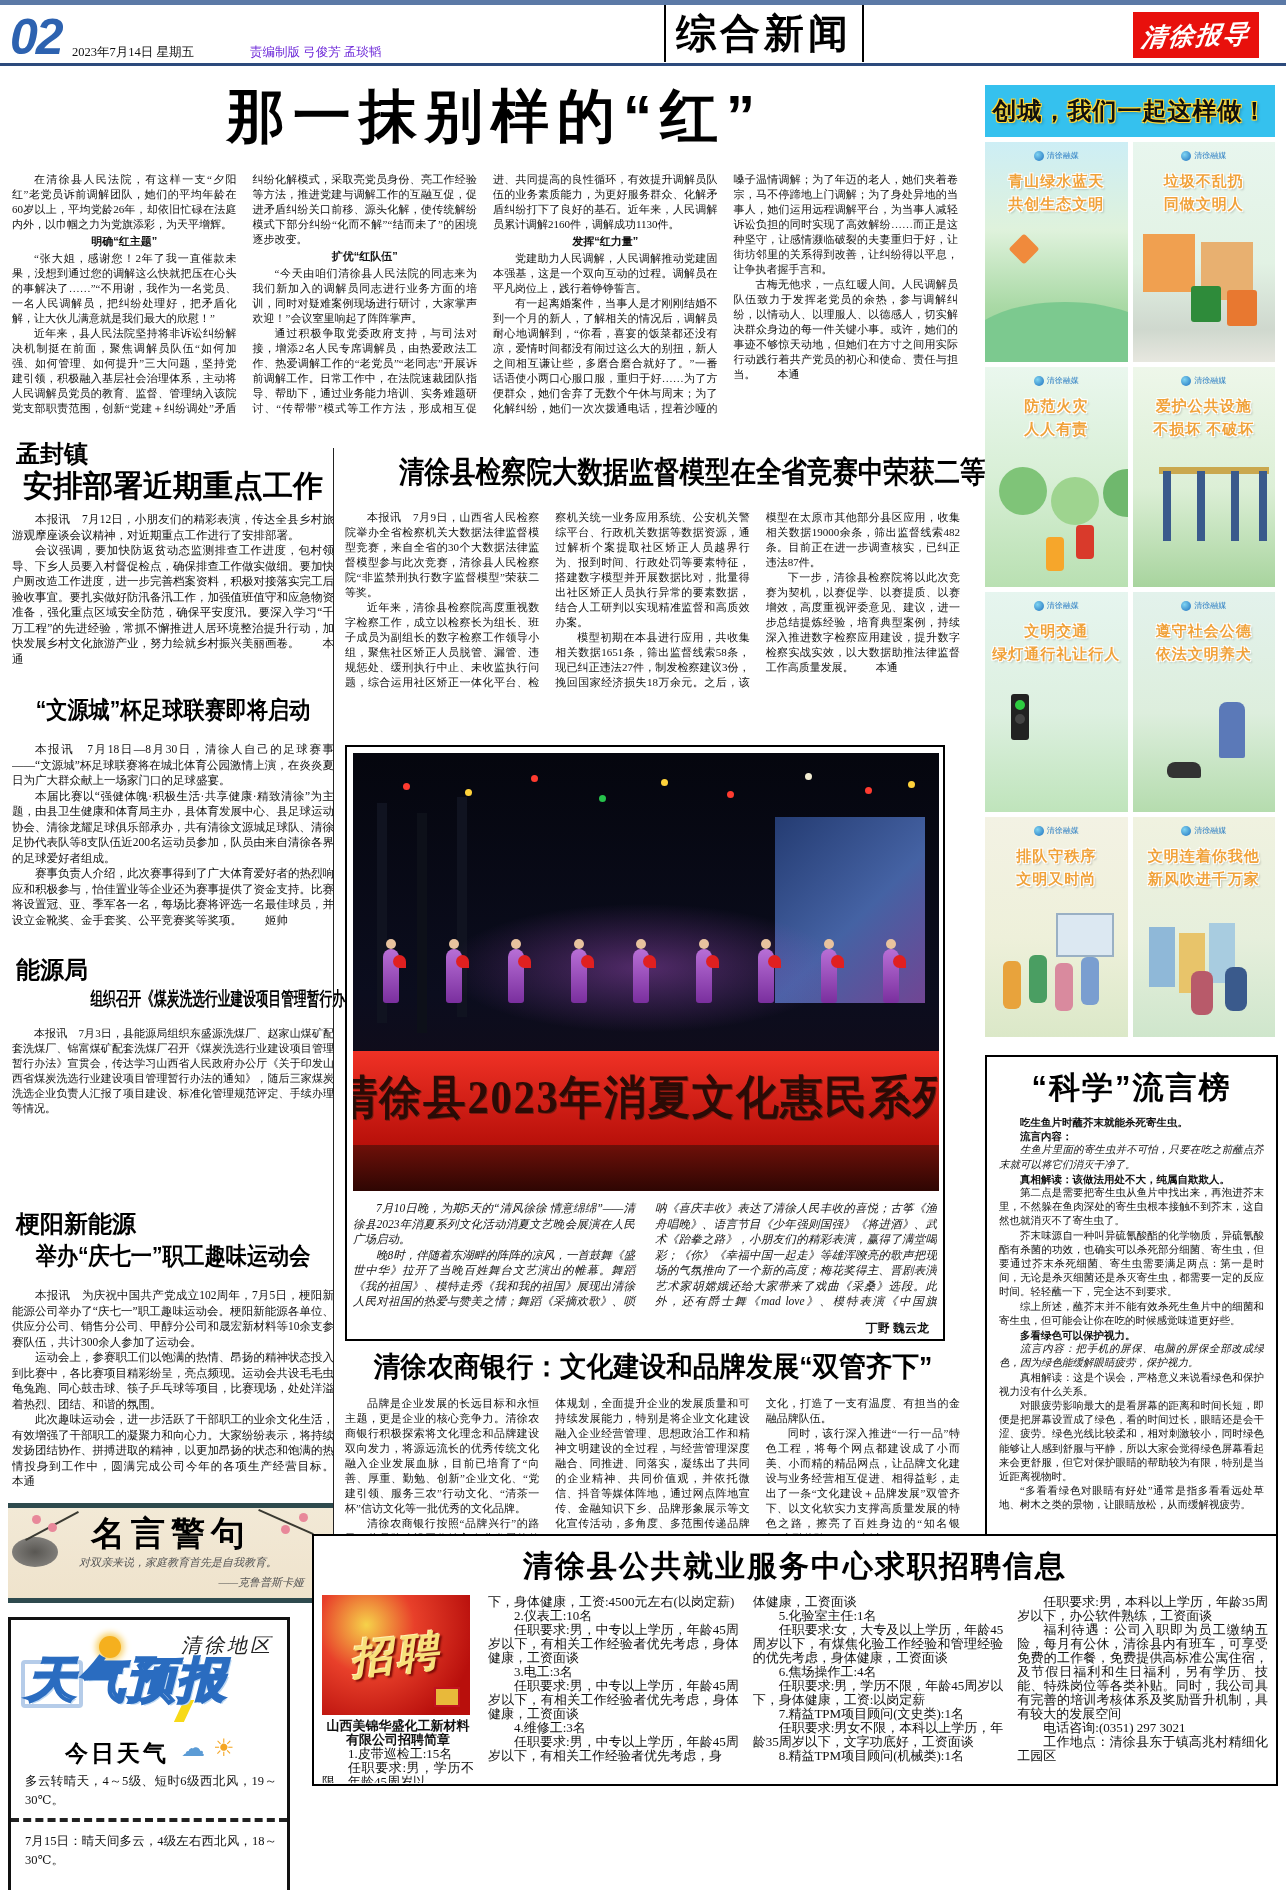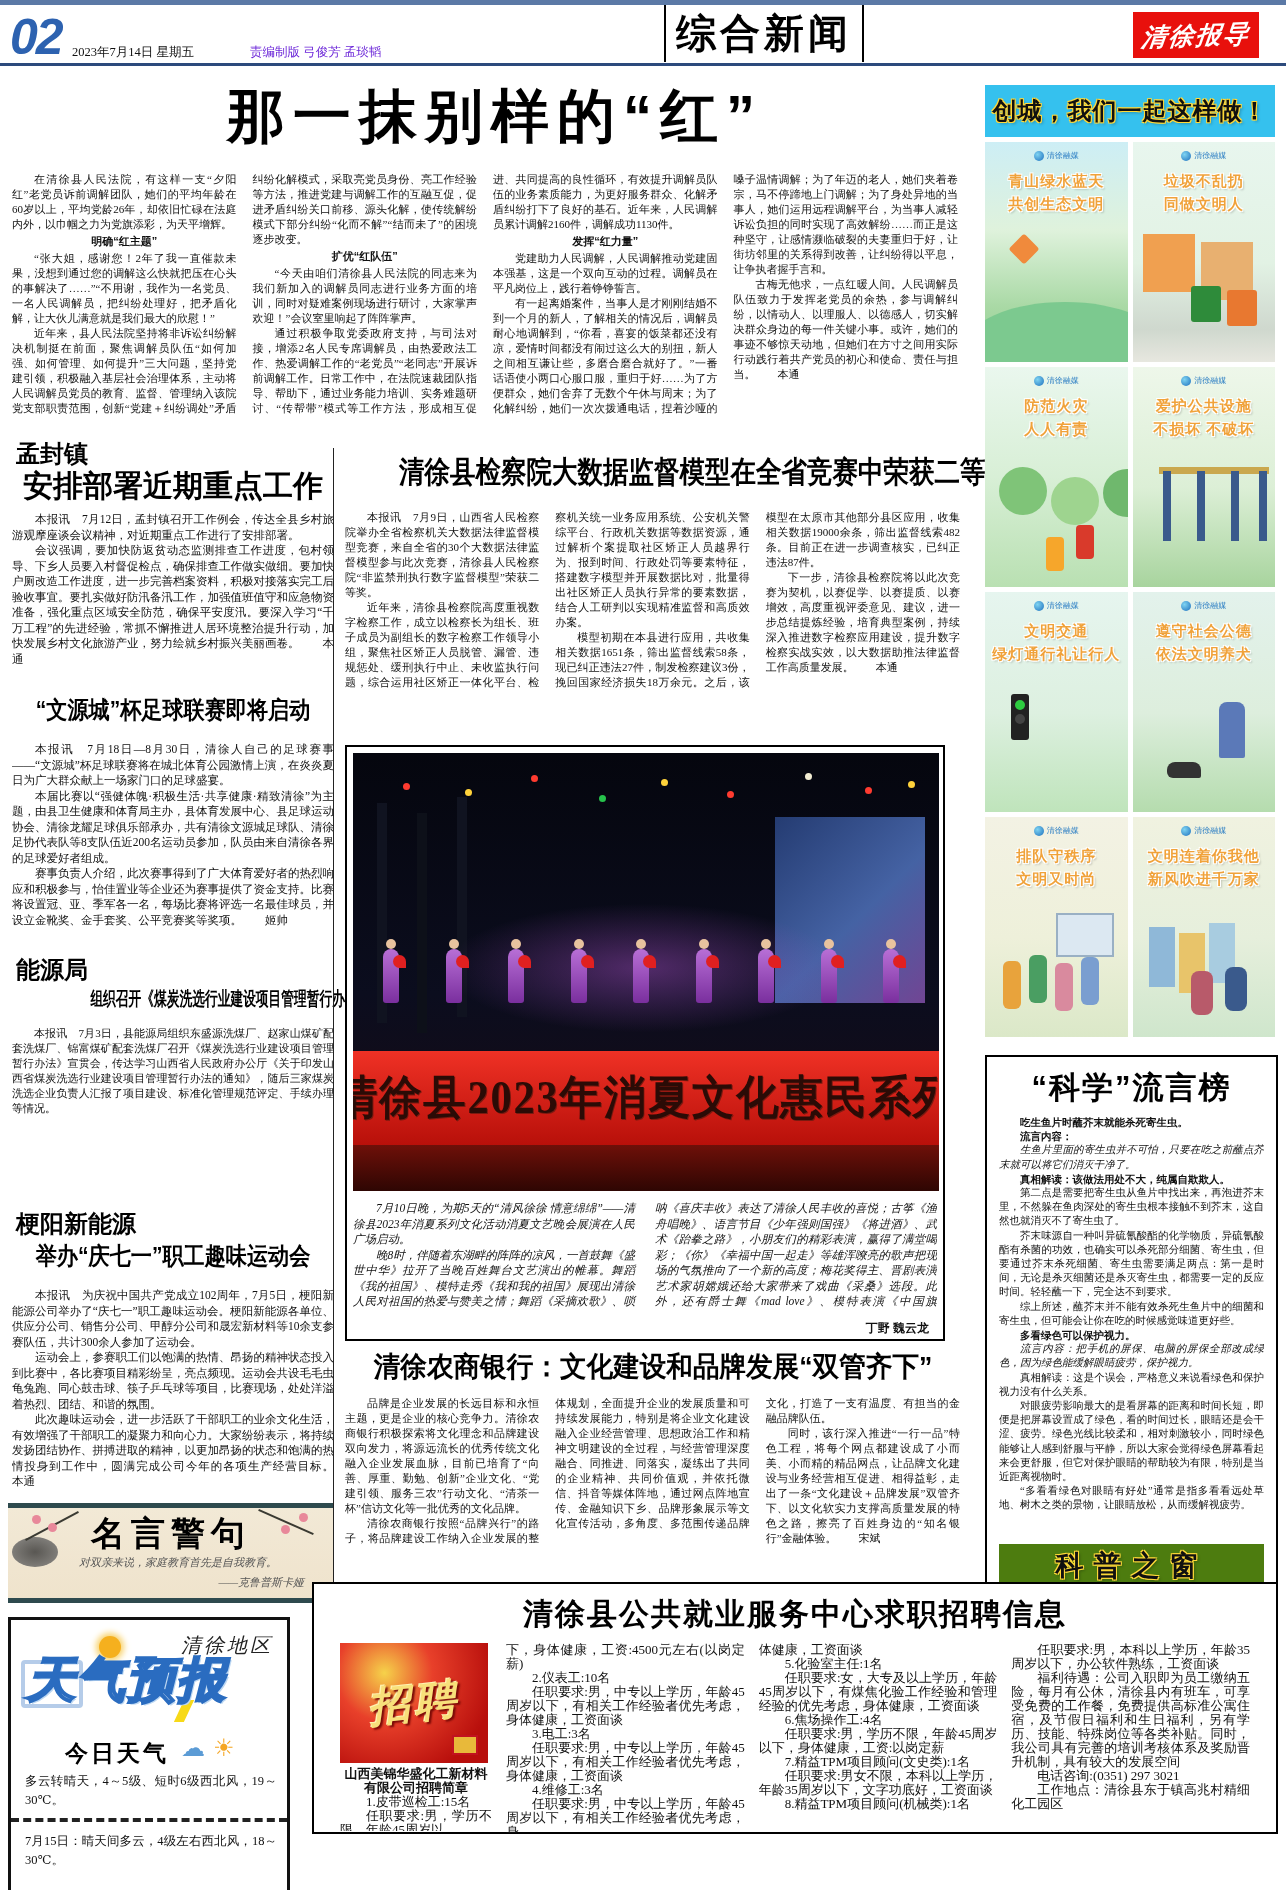--- a/index.html
+++ b/index.html
@@ -131,21 +131,21 @@
   .p8{background:linear-gradient(180deg,#f0f2e0 0%,#e6efdc 55%,#cfe6cc 100%);}
   .p8 .g1{top:110px;left:16px;width:26px;height:60px;background:#8fb8d8;box-shadow:30px 6px 0 #e8c46a,60px -4px 0 #a8cce0;}
   .p8 .g2{bottom:26px;right:28px;width:22px;height:44px;background:#3a5a8c;border-radius:8px;box-shadow:-34px 4px 0 #b85a6a;}
   
   #rumor-box{left:985px;top:1055px;width:293px;height:545px;border:2px solid #000;box-sizing:border-box;background:#fff;padding:8px 12px;}
   #rumor-title{text-align:center;font-size:31px;letter-spacing:2px;margin:2px 0 6px;}
   #rumor-body{font-size:10.5px;line-height:14.2px;height:425px;}
   #kepu-banner{position:absolute;left:12px;right:12px;bottom:10px;height:44px;background:#4d7c0f;display:flex;align-items:center;justify-content:center;margin-top:24px;}
   #kepu-banner span{font-size:28px;letter-spacing:10px;}
   
-  #jobs-box{left:312px;top:1582px;width:966px;height:252px;border:2px solid #000;box-sizing:border-box;background:#fff;padding:6px 26px;}
+  #jobs-box{left:312px;top:1534px;width:966px;height:252px;border:2px solid #000;box-sizing:border-box;background:#fff;padding:6px 8px;}
   #jobs-title{text-align:center;font-size:30px;letter-spacing:2px;margin:4px 0 8px;}
   #jobs-flex{display:flex;gap:14px;}
   #jobs-c0{width:152px;flex:none;}
   #job-poster{width:148px;height:120px;background:radial-gradient(circle at 30% 25%,#f6d24a 0%,#e8402a 35%,#b80f0c 80%);
      position:relative;display:flex;align-items:center;justify-content:center;overflow:hidden;}
   #job-poster .zp{font-size:42px;font-weight:900;font-style:italic;color:#f8e07a;letter-spacing:4px;
      font-family:"Liberation Serif",serif;text-shadow:2px 2px 2px #7a0a06,-1px -1px 0 #fff3b0;transform:rotate(-6deg);}
   #job-poster .gift{position:absolute;right:10px;bottom:8px;width:22px;height:16px;background:#e8b93a;border:2px solid #c1121f;}
   .jobcol{flex:1;font-size:13px;line-height:14px;height:190px;}
   #jobs-c0 .bt{font-size:13px;line-height:14px;height:64px;margin-top:4px;}
@@ -178,21 +178,21 @@
       <p>通过积极争取党委政府支持，与司法对接，增添2名人民专席调解员，由热爱政法工作、热爱调解工作的“老党员”“老同志”开展诉前调解工作。日常工作中，在法院速裁团队指导、帮助下，通过业务能力培训、实务难题研讨、“传帮带”模式等工作方法，形成相互促进、共同提高的良性循环，有效提升调解员队伍的业务素质能力，为更好服务群众、化解矛盾纠纷打下了良好的基石。近年来，人民调解员累计调解2160件，调解成功1130件。</p>
       <p class="ah">发挥“红力量”</p>
       <p>党建助力人民调解，人民调解推动党建固本强基，这是一个双向互动的过程。调解员在平凡岗位上，践行着铮铮誓言。</p>
       <p>有一起离婚案件，当事人是才刚刚结婚不到一个月的新人，了解相关的情况后，调解员耐心地调解到，“你看，喜宴的饭菜都还没有凉，爱情时间都没有闹过这么大的别扭，新人之间相互谦让些，多磨合磨合就好了。”一番话语使小两口心服口服，重归于好……为了方便群众，她们舍弃了无数个午休与周末；为了化解纠纷，她们一次次拨通电话，捏着沙哑的嗓子温情调解；为了年迈的老人，她们夹着卷宗，马不停蹄地上门调解；为了身处异地的当事人，她们运用远程调解平台，为当事人减轻诉讼负担的同时实现了高效解纷……而正是这种坚守，让感情濒临破裂的夫妻重归于好，让街坊邻里的关系得到改善，让纠纷得以平息，让争执者握手言和。</p>
       <p>古梅无他求，一点红暖人间。人民调解员队伍致力于发挥老党员的余热，参与调解纠纷，以情动人、以理服人、以德感人，切实解决群众身边的每一件关键小事。或许，她们的事迹不够惊天动地，但她们在方寸之间用实际行动践行着共产党员的初心和使命、责任与担当。　　本通</p>
     </div>
 
   <div class="abs hd" id="mf-kick">孟封镇</div>
   <div class="abs hd" id="mf-head">安排部署近期重点工作</div>
   <div class="abs bt" id="mf-body">
-      <p>本报讯　7月12日，孟封镇召开工作例会，传达全县乡村旅游观摩座谈会议精神，对近期重点工作进行了安排部署。</p>
+      <p>本报讯　7月12日，小朋友们的精彩表演，传达全县乡村旅游观摩座谈会议精神，对近期重点工作进行了安排部署。</p>
       <p>会议强调，要加快防返贫动态监测排查工作进度，包村领导、下乡人员要入村督促检点，确保排查工作做实做细。要加快户厕改造工作进度，进一步完善档案资料，积极对接落实完工后验收事宜。要扎实做好防汛备汛工作，加强值班值守和应急物资准备，强化重点区域安全防范，确保平安度汛。要深入学习“千万工程”的先进经验，常抓不懈推进人居环境整治提升行动，加快发展乡村文化旅游产业，努力绘就乡村振兴美丽画卷。　　本通</p>
     </div>
 
   <div class="abs hd" id="wy-head"><span class="sq sx88">“文源城”杯足球联赛即将启动</span></div>
   <div class="abs bt" id="wy-body">
       <p>本报讯　7月18日—8月30日，清徐人自己的足球赛事——“文源城”杯足球联赛将在城北体育公园激情上演，在炎炎夏日为广大群众献上一场家门口的足球盛宴。</p>
       <p>本届比赛以“强健体魄·积极生活·共享健康·精致清徐”为主题，由县卫生健康和体育局主办，县体育发展中心、县足球运动协会、清徐龙耀足球俱乐部承办，共有清徐文源城足球队、清徐足协代表队等8支队伍近200名运动员参加，队员由来自清徐各界的足球爱好者组成。</p>
       <p>赛事负责人介绍，此次赛事得到了广大体育爱好者的热烈响应和积极参与，怡佳置业等企业还为赛事提供了资金支持。比赛将设置冠、亚、季军各一名，每场比赛将评选一名最佳球员，并设立金靴奖、金手套奖、公平竞赛奖等奖项。　　姬帅</p>
     </div>
 

